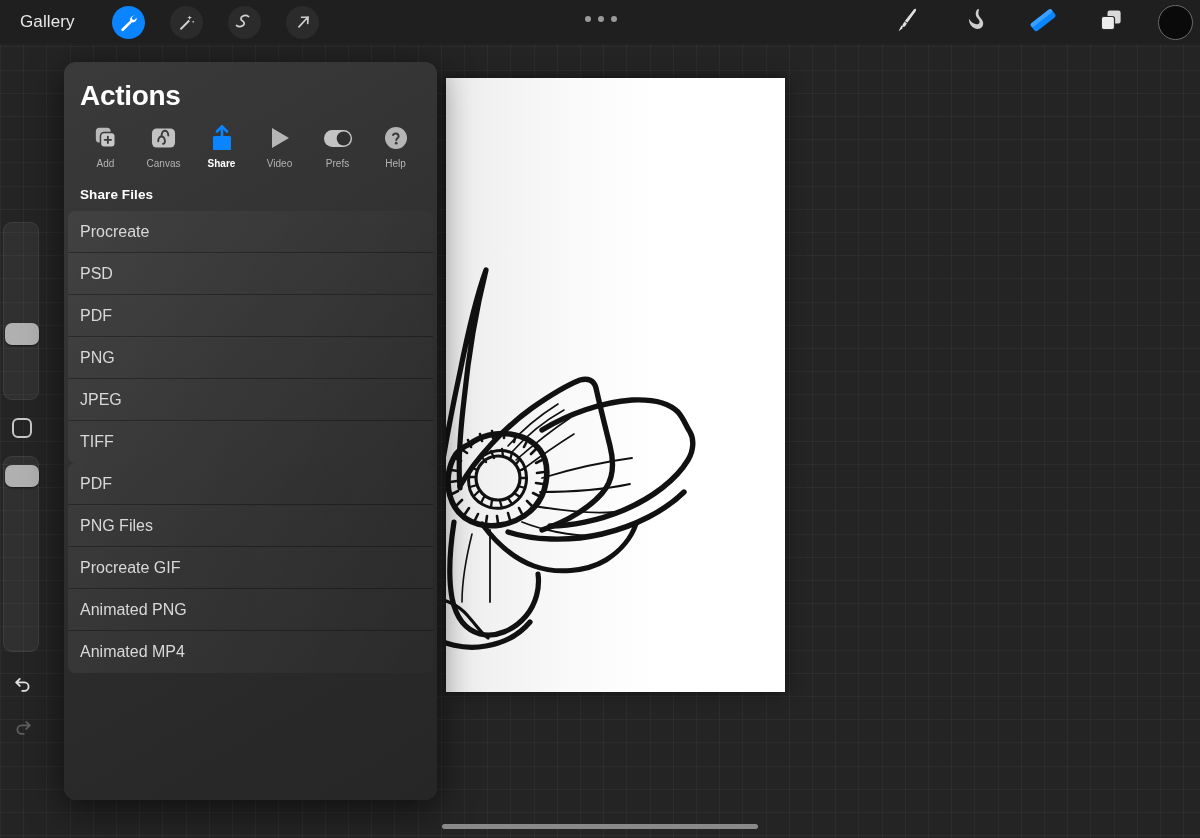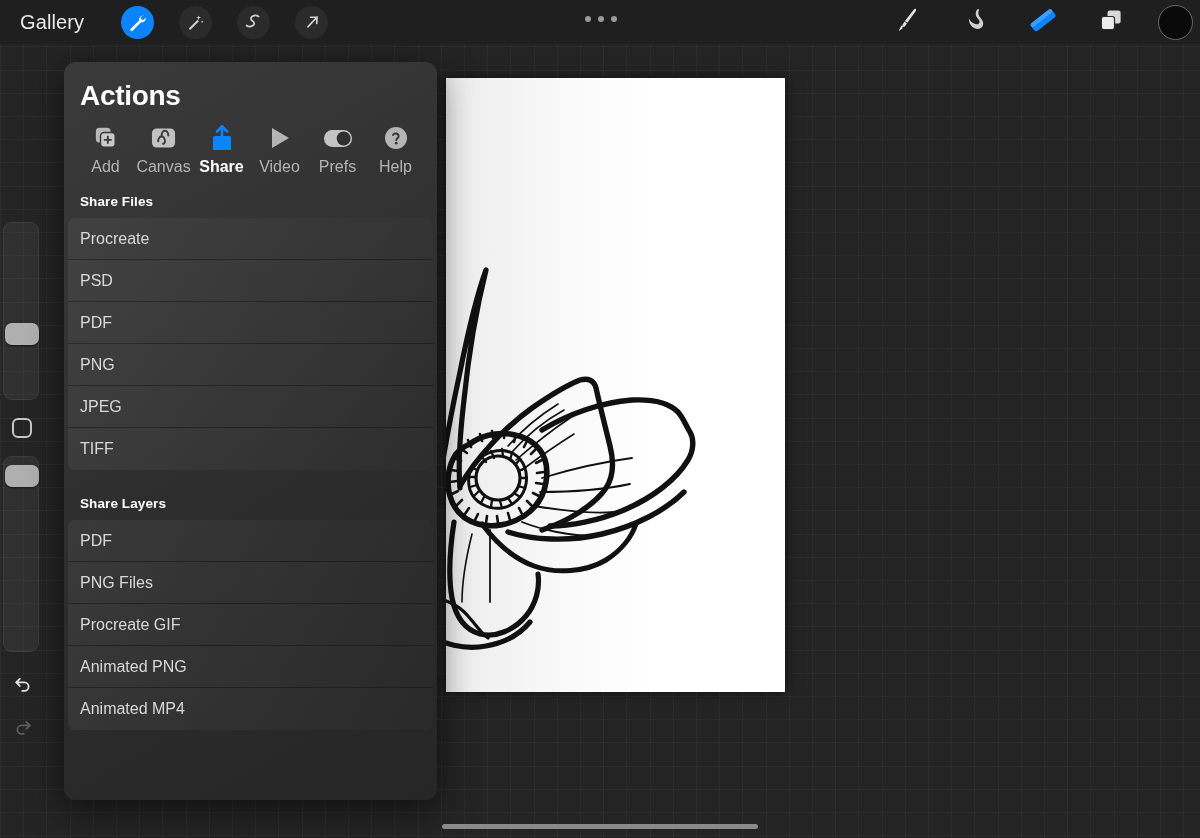--- a/index.html
+++ b/index.html
@@ -26,21 +26,21 @@
     position: absolute; left: 0; top: 0;
     width: 1200px; height: 44px;
     background: #1f1f1f;
     z-index: 40;
   }
   .tb-left {
     position: absolute; left: 0; top: 0; height: 44px;
     display: flex; align-items: center; gap: 0;
   }
   .gallery-btn {
-    color: #e8e8e8; font-size: 20px; letter-spacing: .1px;
+    color: #e8e8e8; font-size: 17px; letter-spacing: .1px;
     padding: 4px 12px 4px 20px; cursor: pointer;
   }
   .tool-circle {
     width: 33px; height: 33px; border-radius: 50%;
     background: #2b2b2b;
     display: flex; align-items: center; justify-content: center;
     margin-left: 25px; cursor: pointer;
     position: relative;
   }
   .tool-circle.active { background: #0a84ff; }
@@ -119,21 +119,21 @@
   }
   .tabs {
     display: flex; justify-content: space-between;
     padding: 13px 14px 0 14px;
   }
   .tab {
     width: 55px; display: flex; flex-direction: column;
     align-items: center; gap: 7px; cursor: pointer;
   }
   .tab .ticon { height: 26px; display: flex; align-items: center; justify-content: center; }
-  .tab .tlabel { font-size: 16px; color: #b4b4b4; }
+  .tab .tlabel { font-size: 10px; color: #b4b4b4; }
   .tab.active .tlabel { color: #fff; font-weight: bold; }
 
   .section-head {
     color: #fff; font-size: 13.5px; font-weight: bold;
     padding: 18px 0 9px 16px; letter-spacing: .1px;
   }
   .list { padding: 0 4px; }
   .row {
     height: 42px; display: flex; align-items: center;
     padding-left: 12px;
@@ -410,21 +410,20 @@
     <div class="section-head">Share Files</div>
     <div class="list">
       <div class="row">Procreate</div>
       <div class="row">PSD</div>
       <div class="row">PDF</div>
       <div class="row">PNG</div>
       <div class="row">JPEG</div>
       <div class="row">TIFF</div>
     </div>
 
-    <div class="section-head" style="padding-top:26px;">Share Layers</div>
     <div class="list">
       <div class="row">PDF</div>
       <div class="row">PNG Files</div>
       <div class="row">Procreate GIF</div>
       <div class="row">Animated PNG</div>
       <div class="row">Animated MP4</div>
     </div>
   </div>
 
   <div class="home-ind"></div>

